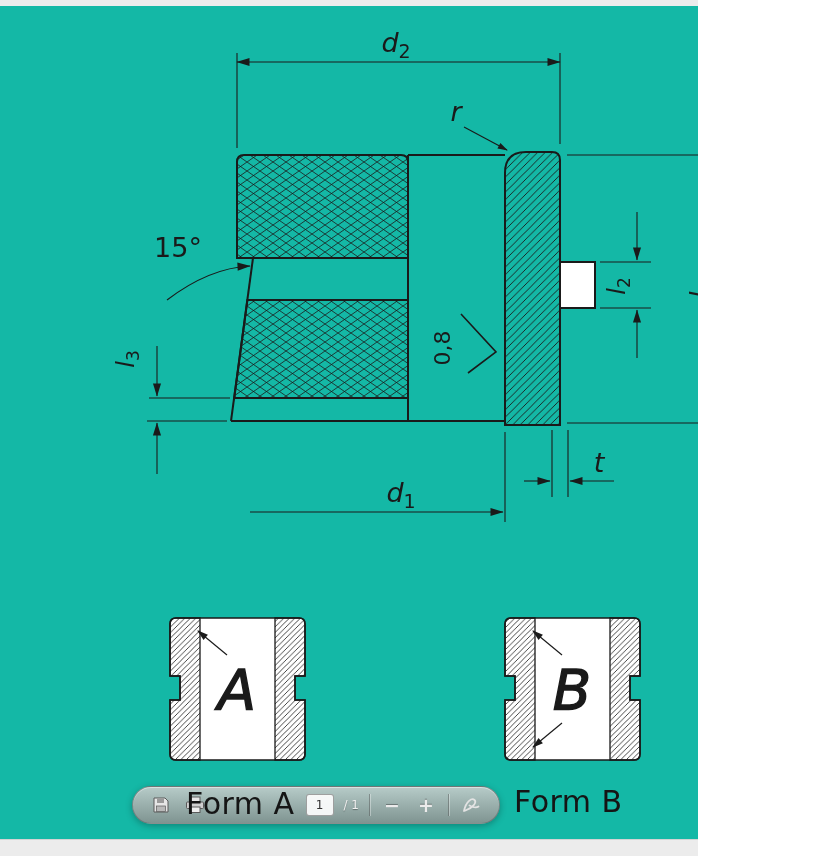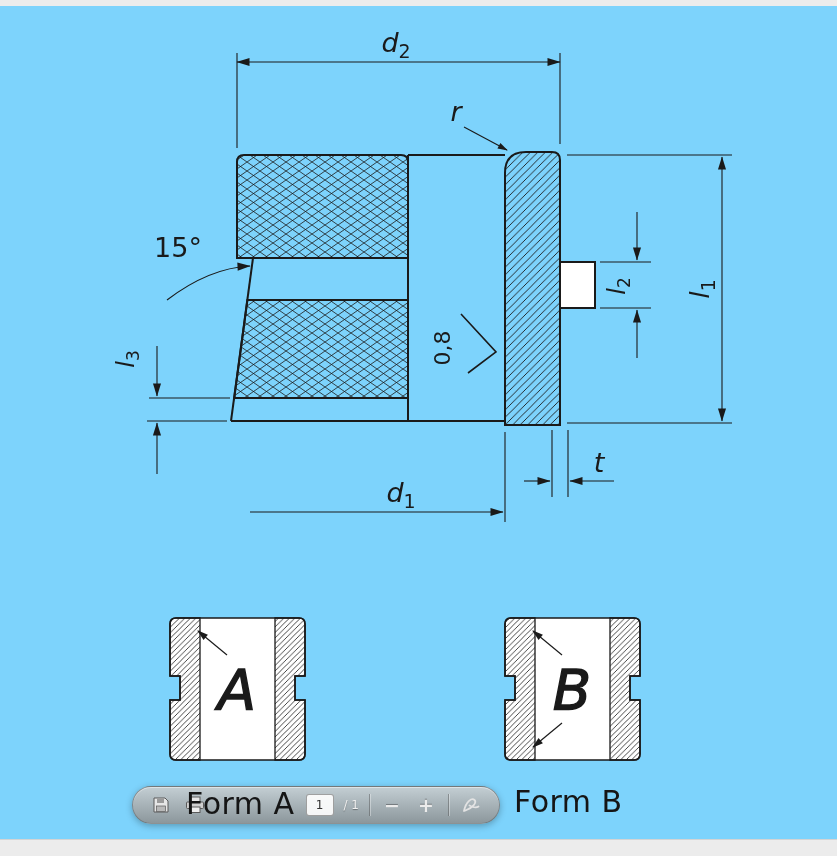--- a/index.html
+++ b/index.html
@@ -1,17 +1,17 @@
 <!DOCTYPE html>
 <html><head>
 <meta charset="utf-8">
 <style>
   html,body { margin:0; padding:0; background:#ffffff; }
   body { font-family:"DejaVu Sans", sans-serif; }
-  .page { position:relative; width:837px; height:856px; background:#7dd3fc; overflow:hidden; }
+  .page { position:relative; width:698px; height:856px; background:#14b8a6; overflow:hidden; }
   .edge-top { position:absolute; top:0; left:0; width:837px; height:6px; background:#ececec; }
   .edge-bottom { position:absolute; top:839px; left:0; width:837px; height:17px; background:#ececec; border-top:1px solid #d4d4d4; }
   svg.drawing { position:absolute; left:0; top:0; }
   svg.drawing text { fill:#1a1a1a; font-family:"DejaVu Sans", sans-serif; }
 
   .caption { position:absolute; z-index:6; color:#151515; font-size:30px; letter-spacing:0.5px; }
   .caption-a { left:186px; top:786px; }
   .caption-b { left:514px; top:784px; }
 
   .toolbar {

